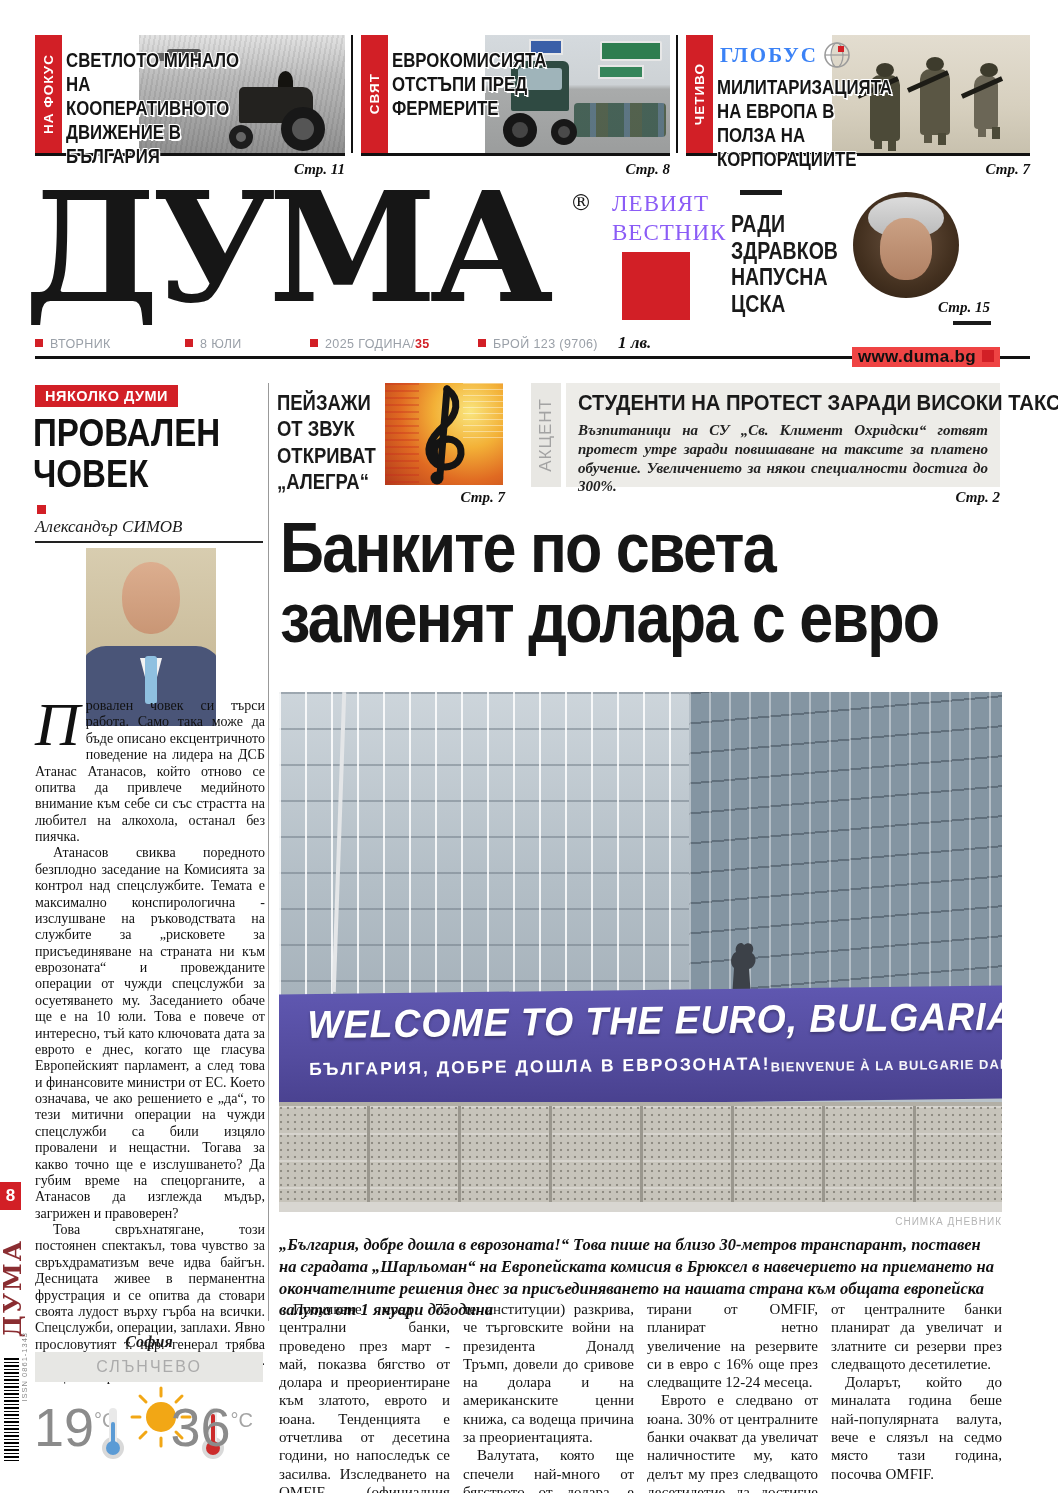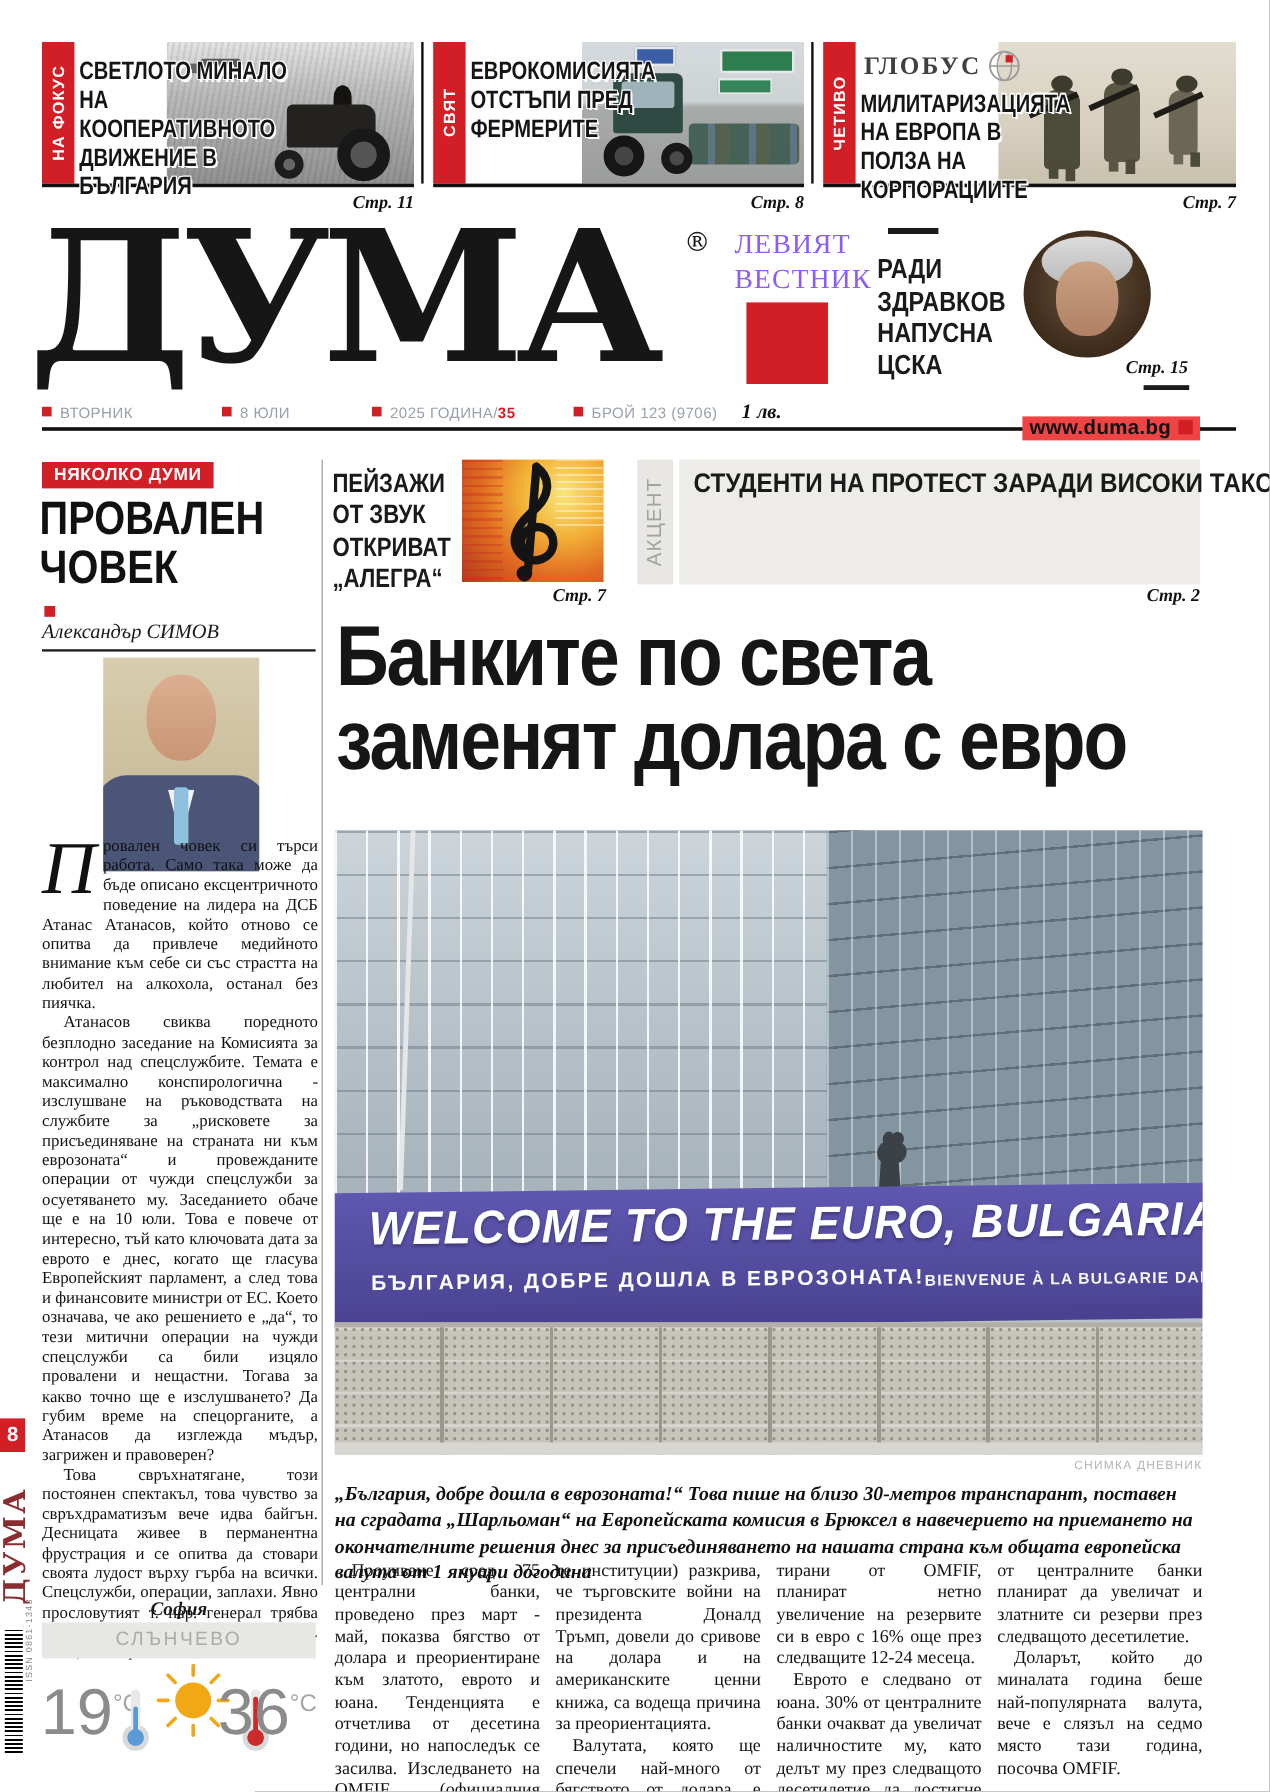--- a/index.html
+++ b/index.html
@@ -163,36 +163,36 @@
   .lead-col p:first-child.indent { text-indent:14px; }
 
   
   .w-city { position:absolute; left:35px; top:1333px; width:228px; text-align:center; font-family:"Liberation Serif", serif;
             font-weight:bold; font-style:italic; font-size:16px; }
   .w-bar { position:absolute; left:35px; top:1352px; width:228px; height:30px; background:#e7e7e4; color:#ababab;
            font-size:16px; letter-spacing:2px; display:flex; align-items:center; justify-content:center; }
   .w-row { position:absolute; left:30px; top:1384px; width:238px; height:86px; }
   .w-num { position:absolute; top:12px; font-size:54px; color:#8b8b8b; font-family:"Liberation Sans", sans-serif; }
   .w-num sup { font-size:20px; color:#a5a5a5; }
-  .w-low { left:4px; } .w-high { right:4px; }
+  .w-low { left:4px; } .w-high { right:15px; }
 
   
   .rail-num { position:absolute; left:0; top:1182px; width:21px; height:28px; background:#d21f26; color:#fff;
               font-weight:bold; font-size:17px; display:flex; align-items:center; justify-content:center; }
   .rail-duma { position:absolute; left:-2px; top:1228px; height:120px; display:flex; align-items:center; }
   .rail-duma span { writing-mode:vertical-rl; transform:rotate(180deg); font-family:"DejaVu Serif", serif;
                     font-weight:bold; font-size:25px; color:#8a2d31; letter-spacing:2px; }
   .barcode { position:absolute; left:4px; top:1358px; width:15px; height:104px;
              background:repeating-linear-gradient(180deg,#000 0 1.5px,#fff 1.5px 3.5px); }
   .issn { position:absolute; left:20px; top:1332px; height:100px; }
   .issn span { writing-mode:vertical-rl; transform:rotate(180deg); font-size:7.5px; color:#888; letter-spacing:1px; }
 
   
   .globus { position:absolute; left:720px; top:40px; display:flex; align-items:center; gap:4px; z-index:3; }
-  .globus .txt { font-family:"Liberation Serif", serif; font-size:21px; letter-spacing:2px; color:#404040; font-weight:bold; }
+  .globus .txt { font-family:"Liberation Serif", serif; font-size:21px; letter-spacing:2px; color:#3b82f6; font-weight:bold; }
 </style>
 </head>
 <body>
 
 <div class="page">
 
   <div class="teaser" style="left:35px;width:310px;">
     <div class="tz-label">
         <span>НА ФОКУС</span>
       </div>
@@ -304,20 +304,21 @@
       <circle cx="52" cy="95" r="6.5" fill="#141414"></circle>
     </svg>
   </div>
   <div class="cu-page pageref">Стр. 7</div>
 
   <div class="ak-label">
       <span>АКЦЕНТ</span>
     </div>
   <div class="ak-box">
     <div class="ak-title cond" style="transform-origin:left top;">СТУДЕНТИ НА ПРОТЕСТ ЗАРАДИ ВИСОКИ ТАКСИ</div>
+    <div class="ak-text">Възпитаници на СУ „Св. Климент Охридски“ готвят протест утре заради повишаване на таксите за платено обучение. Увеличението за някои специалности достига до 300%.</div>
   </div>
   <div class="ak-page pageref">Стр. 2</div>
 
   <div class="hl hl1">Банките по света</div>
   <div class="hl hl2">заменят долара с евро</div>
 
   <div class="lead-photo">
     <div class="facade"></div>
     <div class="facade-right"></div>
     <div class="pole"></div>

